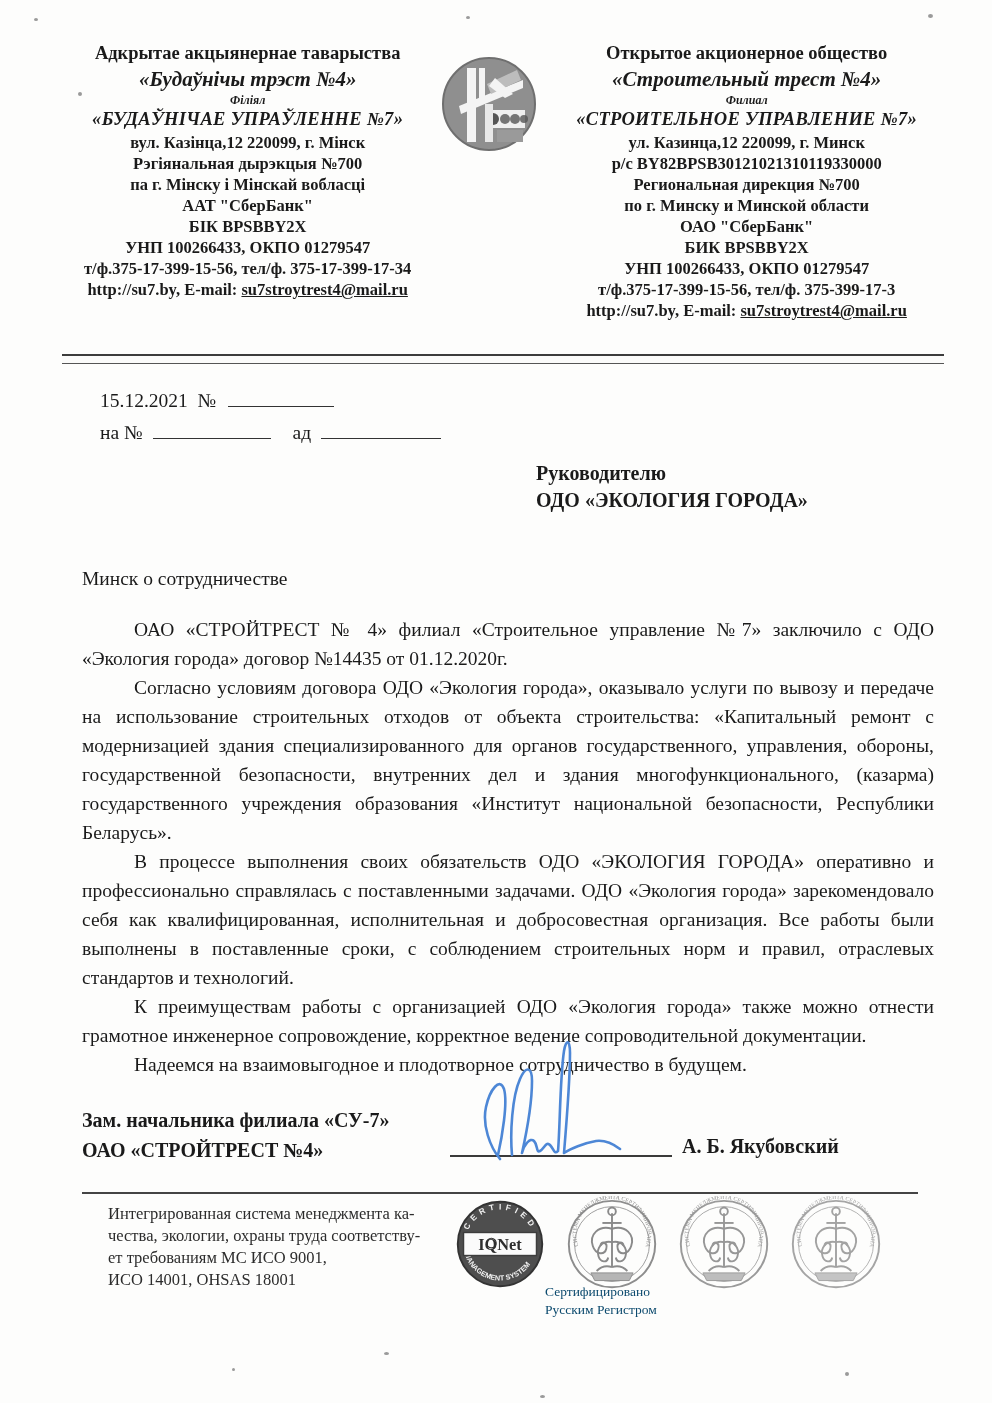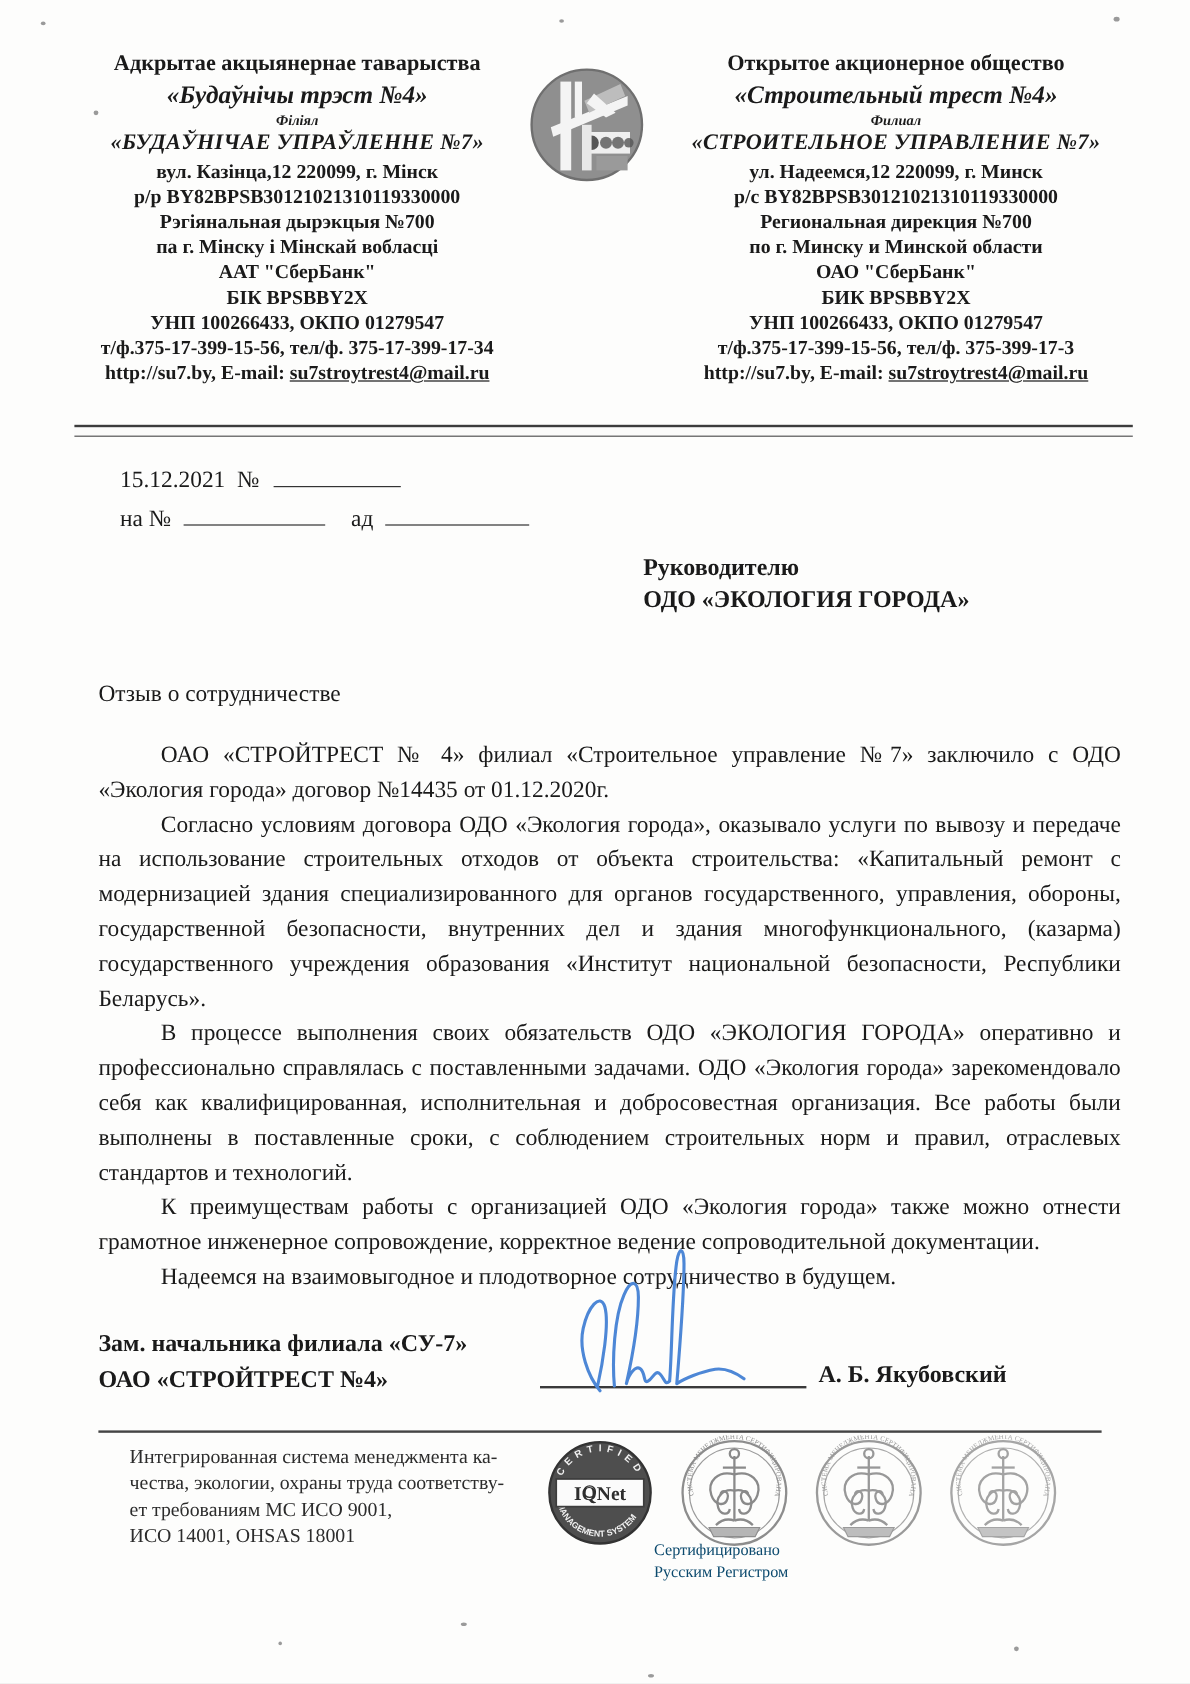--- a/index.html
+++ b/index.html
@@ -66,21 +66,20 @@
 <div class="page">
 
   <div class="letterhead">
 
     <div class="lh-col">
       <div class="lh-line1">Адкрытае акцыянернае таварыства</div>
       <div class="lh-name">«Будаўнічы трэст №4»</div>
       <div class="lh-filial">Філіял</div>
       <div class="lh-branch">«БУДАЎНІЧАЕ УПРАЎЛЕННЕ №7»</div>
       <div class="lh-small">вул. Казінца,12 220099, г. Мінск</div>
-      <div class="lh-small">р/р BY82BPSB30121021310119330000</div>
       <div class="lh-small">Рэгіянальная дырэкцыя №700</div>
       <div class="lh-small">па г. Мінску  і Мінскай вобласці</div>
       <div class="lh-small">ААТ "СберБанк"</div>
       <div class="lh-small">БІК BPSBBY2X</div>
       <div class="lh-small">УНП 100266433, ОКПО 01279547</div>
       <div class="lh-small">т/ф.375-17-399-15-56, тел/ф. 375-17-399-17-34</div>
       <div class="lh-contact"><span>http://su7.by, E-mail: </span><span class="email">su7stroytrest4@mail.ru</span></div>
     </div>
 
     <div class="logo-wrap">
@@ -101,21 +100,21 @@
         <rect x="48" y="50" width="8" height="38" fill="#e8e8e8"></rect>
         <rect x="60" y="76" width="26" height="12" fill="#9a9a9a"></rect>
       </svg>
     </div>
 
     <div class="lh-col right">
       <div class="lh-line1">Открытое акционерное общество</div>
       <div class="lh-name">«Строительный трест №4»</div>
       <div class="lh-filial">Филиал</div>
       <div class="lh-branch">«СТРОИТЕЛЬНОЕ УПРАВЛЕНИЕ №7»</div>
-      <div class="lh-small">ул. Надеемся,12 220099, г. Минск</div>
+      <div class="lh-small">ул. Казинца,12 220099, г. Минск</div>
       <div class="lh-small">р/с BY82BPSB30121021310119330000</div>
       <div class="lh-small">Региональная дирекция №700</div>
       <div class="lh-small">по г. Минску и Минской области</div>
       <div class="lh-small">ОАО "СберБанк"</div>
       <div class="lh-small">БИК BPSBBY2X</div>
       <div class="lh-small">УНП 100266433, ОКПО 01279547</div>
       <div class="lh-small">т/ф.375-17-399-15-56, тел/ф. 375-399-17-3</div>
       <div class="lh-contact"><span>http://su7.by, E-mail: </span><span class="email">su7stroytrest4@mail.ru</span></div>
     </div>
   </div>
@@ -130,21 +129,21 @@
     <div>
       <span>на №</span><span class="blank b2"></span><span>ад</span><span class="blank b3"></span>
     </div>
   </div>
 
   <div class="recipient">
     <div>Руководителю</div>
     <div>ОДО «ЭКОЛОГИЯ ГОРОДА»</div>
   </div>
 
-  <div class="subject">Отзыв о сотрудничестве</div>
+  <div class="subject">Минск о сотрудничестве</div>
 
   <div class="body-text">
     <p>ОАО «СТРОЙТРЕСТ № 4» филиал «Строительное управление №7» заключило с ОДО «Экология города» договор №14435 от 01.12.2020г.</p>
     <p>Согласно условиям договора ОДО «Экология города», оказывало услуги по вывозу и передаче на использование строительных отходов от объекта строительства: «Капитальный ремонт с модернизацией здания специализированного для органов государственного, управления, обороны, государственной безопасности, внутренних дел и здания многофункционального, (казарма) государственного учреждения образования «Институт национальной безопасности, Республики Беларусь».</p>
     <p>В процессе выполнения своих обязательств ОДО «ЭКОЛОГИЯ ГОРОДА» оперативно и профессионально справлялась с поставленными задачами.  ОДО «Экология города» зарекомендовало себя как квалифицированная, исполнительная и добросовестная организация. Все работы были выполнены в поставленные сроки, с соблюдением строительных норм и правил, отраслевых стандартов и технологий.</p>
     <p>К преимуществам работы с организацией ОДО «Экология города» также можно отнести грамотное инженерное сопровождение, корректное ведение сопроводительной документации.</p>
     <p>Надеемся на взаимовыгодное и плодотворное сотрудничество в будущем.</p>
   </div>
 
   <div class="sig-row">

